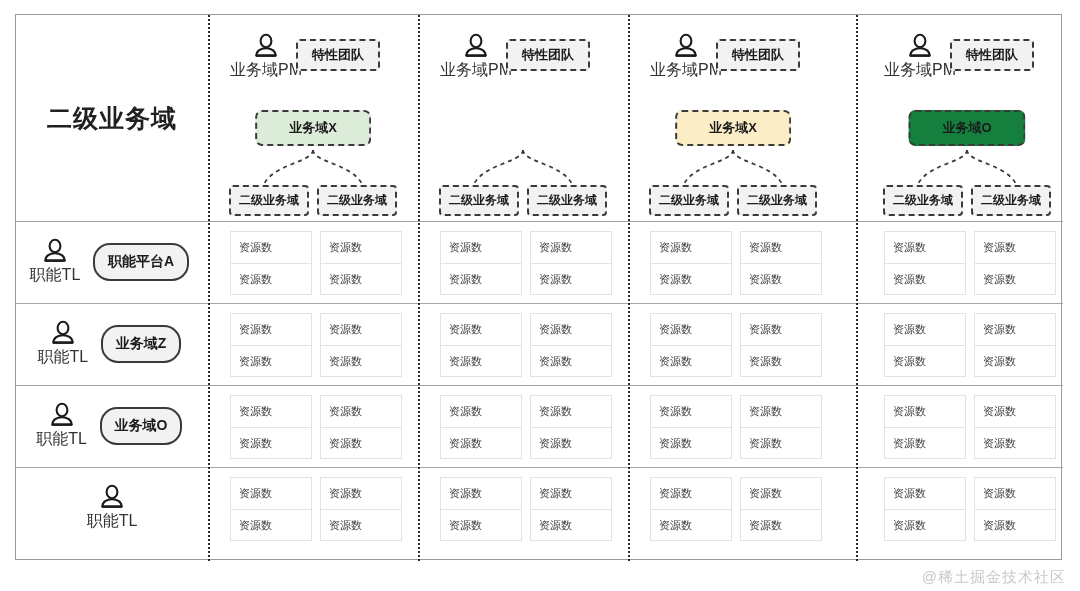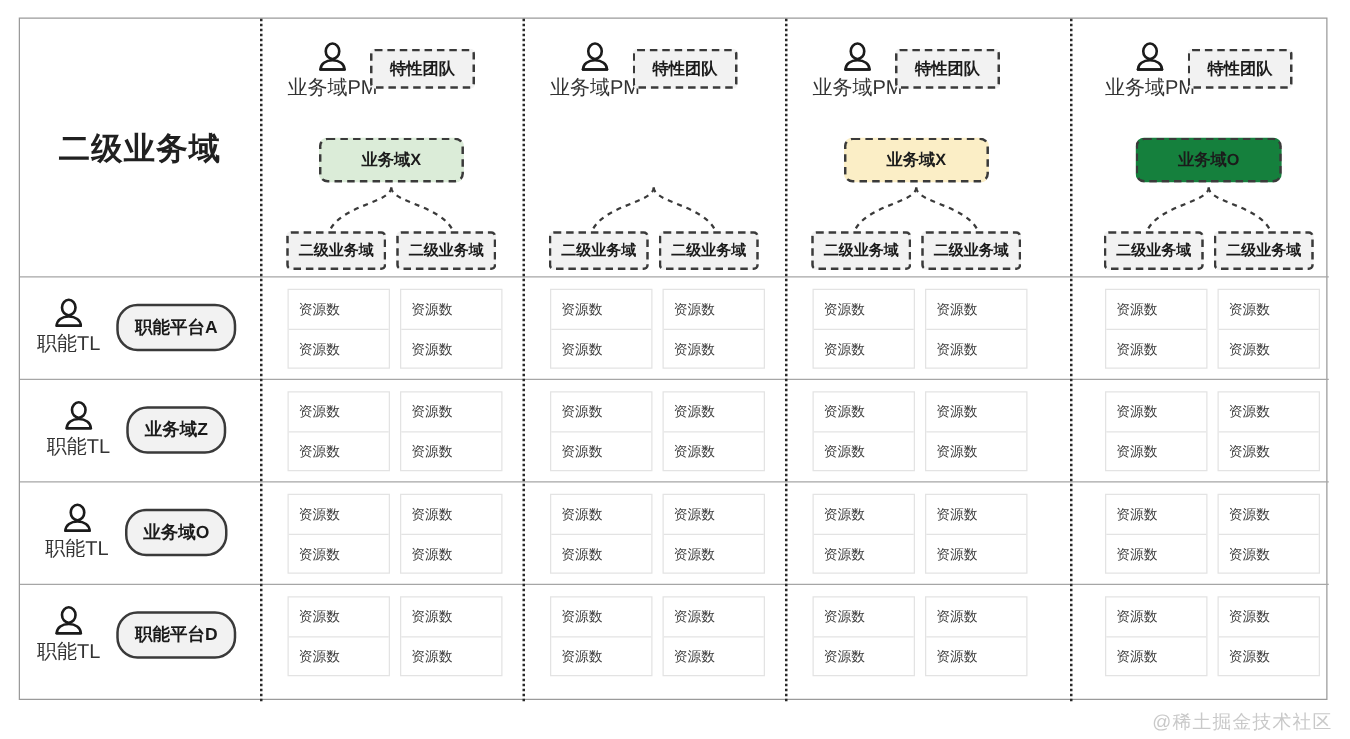--- a/index.html
+++ b/index.html
@@ -354,21 +354,20 @@
         </div>
         <div class="rail-row" style="top: 452px;">
           <div class="person">
             <svg width="26" height="26" viewBox="0 0 26 26" aria-hidden="true">
               <ellipse cx="13" cy="8" rx="5.4" ry="6.2" fill="none" stroke="#1b1b1b" stroke-width="2.1"></ellipse>
               <path d="M3.4 22.6c0-4.6 4.3-7.4 9.6-7.4s9.6 2.8 9.6 7.4z" fill="none" stroke="#1b1b1b" stroke-width="2.1" stroke-linejoin="round"></path>
               <path d="M3.4 22.6h19.2" stroke="#1b1b1b" stroke-width="2.1" stroke-linecap="round"></path>
             </svg>
             <div class="person-label">职能TL</div>
           </div>
-          <div class="platform-chip">职能平台D</div>
         </div>
       </div>
     <div id="res-grid">
         <div class="res-group" style="left: 214px; top: 216px;">
           <div class="res-cell">资源数</div>
           <div class="res-cell">资源数</div>
         </div>
         <div class="res-group" style="left: 304px; top: 216px;">
           <div class="res-cell">资源数</div>
           <div class="res-cell">资源数</div>

